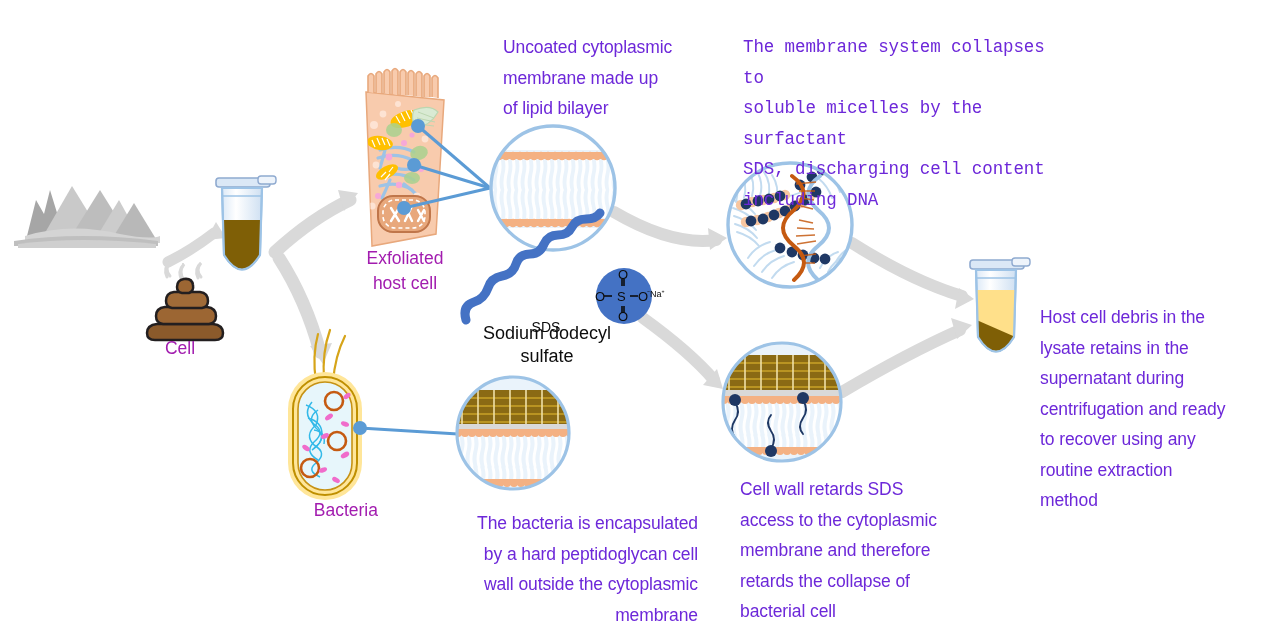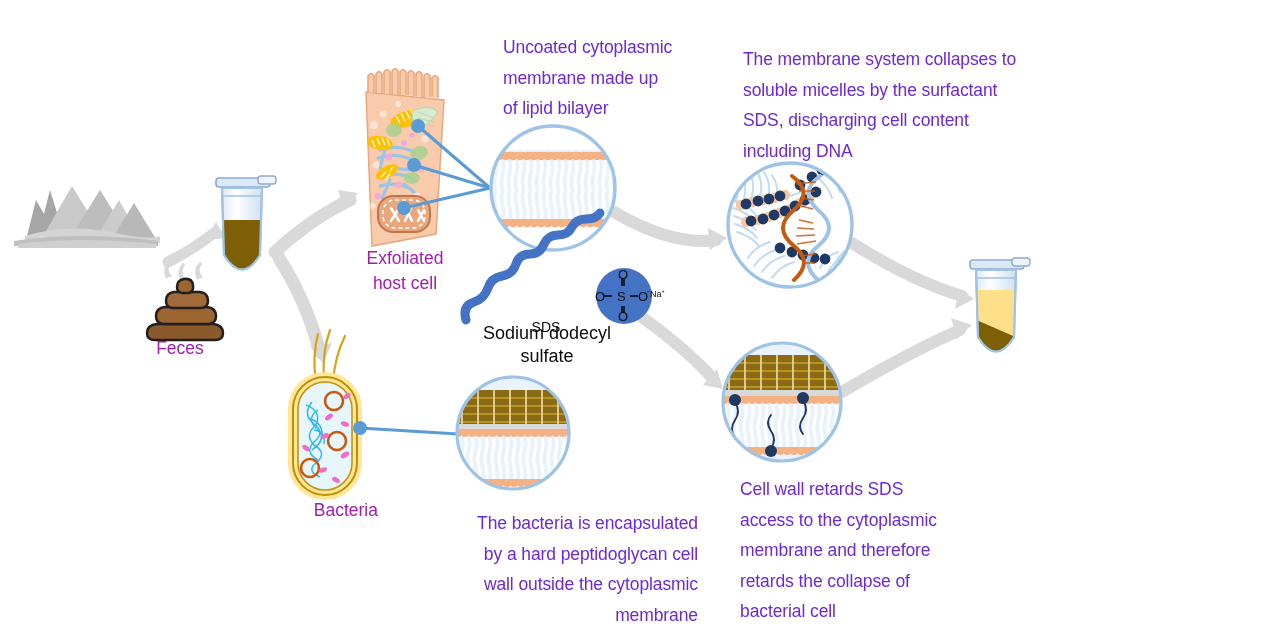--- a/index.html
+++ b/index.html
@@ -702,38 +702,45 @@
       </g>
       <text x="647" y="297" font-family="Liberation Sans, sans-serif" font-size="9" fill="#0c0c0c">⁻Na⁺</text>
     </g>
 
   </svg>
 
   <div class="caption" style="left:503px; top:32px; width:215px;">Uncoated cytoplasmic
 membrane made up
 of lipid bilayer</div>
 
-  <div class="caption" style="left:743px; top:44px; width:320px;">The membrane system collapses to
+  <div class="caption" style="left:743px; top:32px; width:320px;font-family:Liberation Mono, monospace;">The membrane system collapses to
 soluble micelles by the surfactant
 SDS, discharging cell content
 including DNA</div>
 
+  <div class="caption" style="left:1040px; top:302px; width:225px;">Host cell debris in the
+lysate retains in the
+supernatant during
+centrifugation and ready
+to recover using any
+routine extraction
+method</div>
 
   <div class="caption" style="left:428px; top:508px; width:270px;text-align:right;">The bacteria is encapsulated
 by a hard peptidoglycan cell
 wall outside the cytoplasmic
 membrane</div>
 
   <div class="caption" style="left:740px; top:474px; width:250px;">Cell wall retards SDS
 access to the cytoplasmic
 membrane and therefore
 retards the collapse of
 bacterial cell</div>
 
-  <div class="label" style="left:132px; top:336px; width:96px;">Feces</div>
+  <div class="label" style="left:132px; top:336px; width:96px;">Cell</div>
 
   <div class="label" style="left:340px; top:246px; width:130px;">Exfoliated
 host cell</div>
 
   <div class="label" style="left:272px; top:498px; width:106px;text-align:right;">Bacteria</div>
 
   <div class="sds-label" style="left:466px; top:316px; width:160px; font-size:14px;">SDS</div>
 
   <div class="sds-label" style="left:452px; top:322px; width:190px;">Sodium dodecyl
 sulfate</div>

